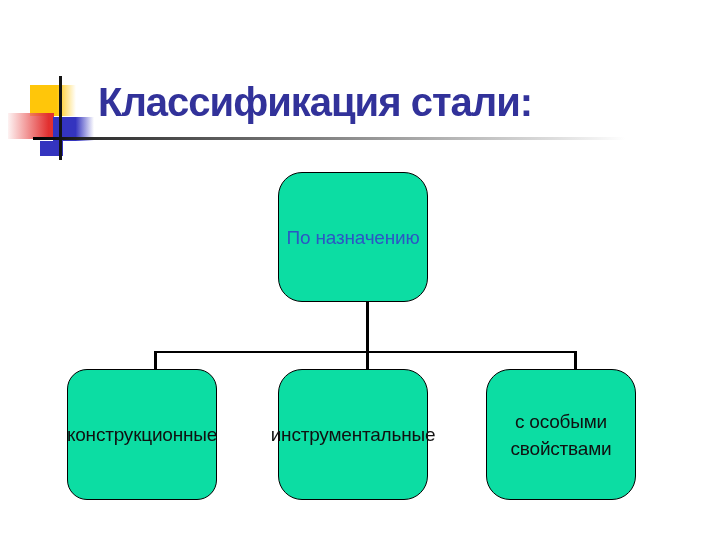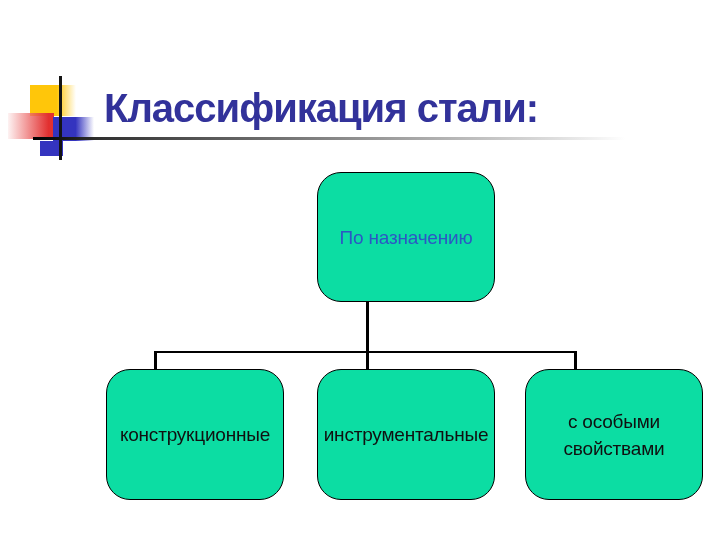--- a/index.html
+++ b/index.html
@@ -27,36 +27,35 @@
   .logo-vline{
     position:absolute;left:59px;top:76px;width:3px;height:84px;
     background:#141414;
   }
   .title-rule{
     position:absolute;left:33px;top:137px;width:592px;height:3px;
     background:linear-gradient(to right,#000 0%,#333 12%,#6e6e6e 40%,#a8a8a8 65%,#ddd 88%,#fff 100%);
   }
   
   .slide-title{
-    position:absolute;left:94px;top:78px;margin:10px;
+    position:absolute;left:94px;top:78px;margin:4px;
     font-size:40px;line-height:1;font-weight:bold;letter-spacing:-1px;
     color:var(--color-title,#32329a);white-space:nowrap;
   }
   
   .node{
-    position:absolute;width:178px;height:130px;box-sizing:border-box;
+    position:absolute;width:150px;height:130px;box-sizing:border-box;
     background:var(--color-box-fill,#0cdda3);
     border:1.5px solid var(--color-box-border,#000);
     border-radius:24px;
     display:flex;align-items:center;justify-content:center;
     text-align:center;
-    margin-left:39px;
   }
   .node-root{left:278px;top:172px;}
-  .node-child-1{left:67px; top:369px;height:131px;}
+  .node-child-1{left:67px; top:369px;height:131px;border-radius:20px;}
   .node-child-2{left:278px;top:369px;height:131px;}
   .node-child-3{left:486px;top:369px;height:131px;}
   .node-label{
     font-size:19px;line-height:27px;letter-spacing:-0.2px;
     color:var(--color-child-label,#101010);
     padding:0 2px;
   }
   .node-root .node-label{color:var(--color-root-label,#2c57c4);}
   
   .conn{position:absolute;background:var(--color-connector,#000);}

